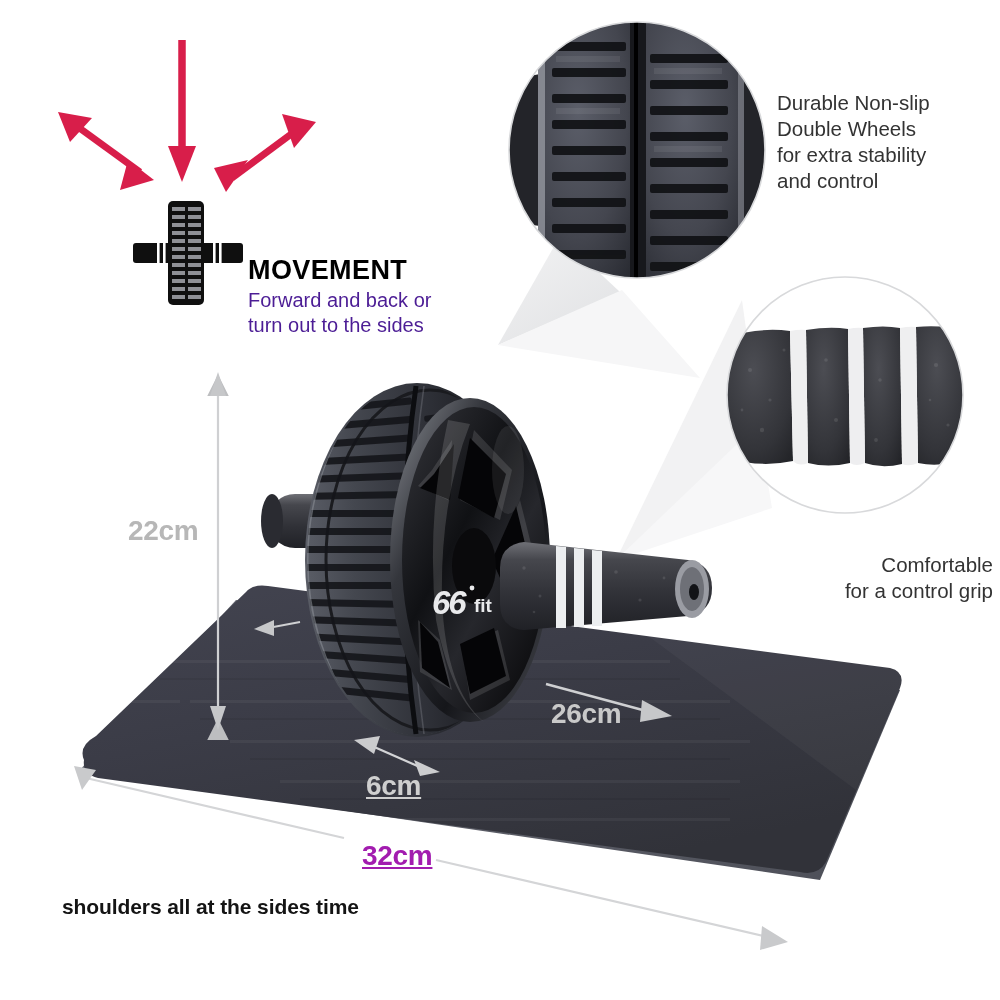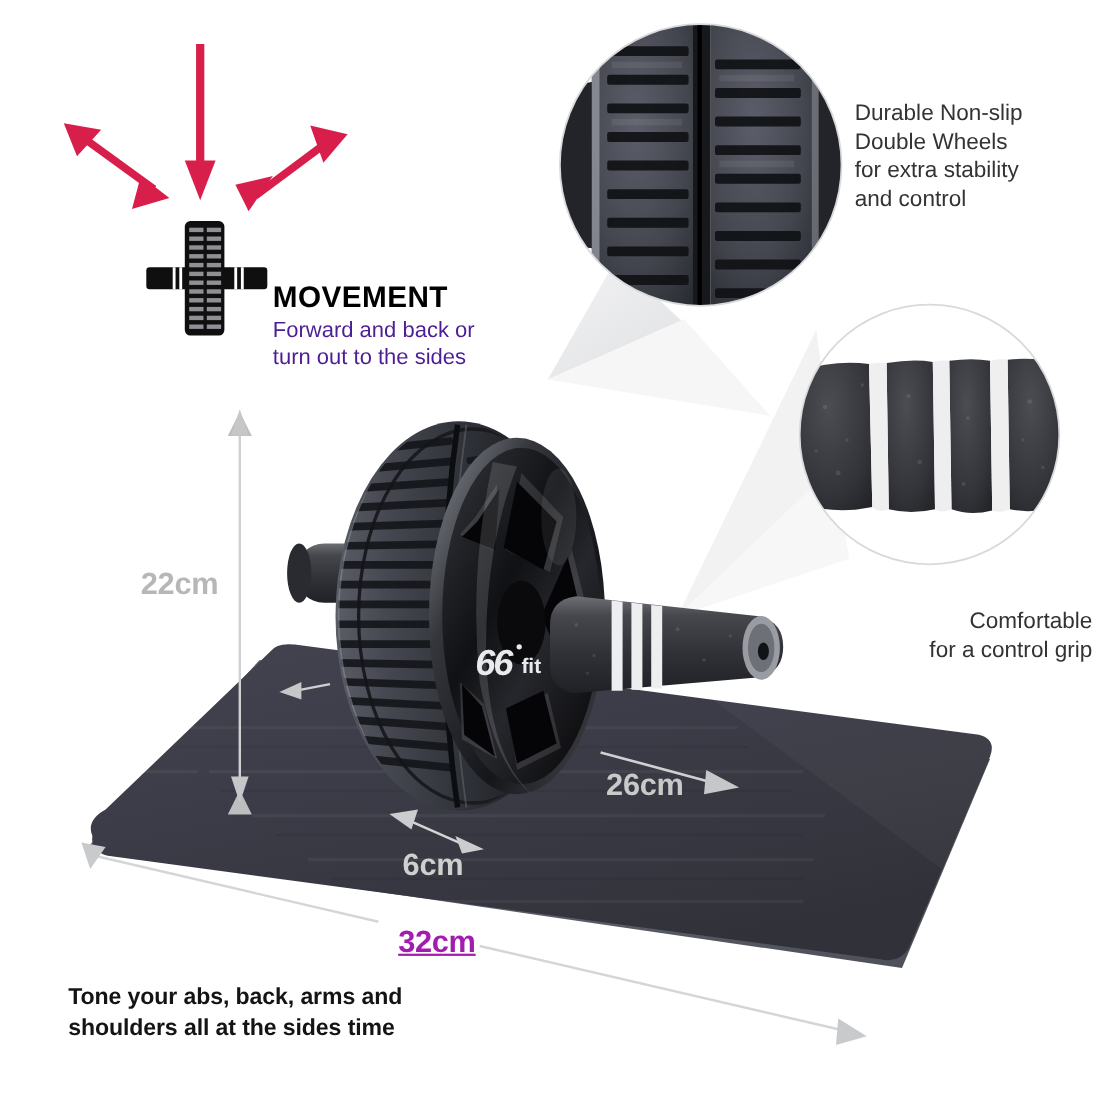--- a/index.html
+++ b/index.html
@@ -45,21 +45,21 @@
     font-size:21px; line-height:28px; font-weight:bold; color:#141414;
     width:360px; letter-spacing:-0.1px;
   }
 
   .dim{
     position:absolute;
     font-size:28px; font-weight:bold; color:#b7b7b7;
     letter-spacing:-0.3px;
   }
   #dim-22{ left:128px; top:515px; }
-  #dim-6{  left:366px; top:770px; color:#cfcfcf; }
+  #dim-6{  left:366px; top:770px; color:#cfcfcf;text-decoration:underline; }
   #dim-26{ left:551px; top:698px; color:#c9c9c9; }
   #dim-32{ left:362px; top:840px; color:#a21caf;text-decoration:underline; }
 </style>
 </head>
 <body>
 
 <div class="stage">
 
 <svg class="svgroot" viewBox="0 0 1000 1000">
   <defs>
@@ -462,17 +462,16 @@
   <div>Comfortable</div>
   <div>for a control grip</div>
 </div>
 
 <div class="dim" id="dim-22">22cm</div>
 <div class="dim" id="dim-6">6cm</div>
 <div class="dim" id="dim-26">26cm</div>
 <div class="dim" id="dim-32">32cm</div>
 
 <div class="txt" id="tagline">
-  <div>Tone your abs, back, arms and</div>
   <div>shoulders all at the sides time</div>
 </div>
 
 </div>
 
 </body></html>

